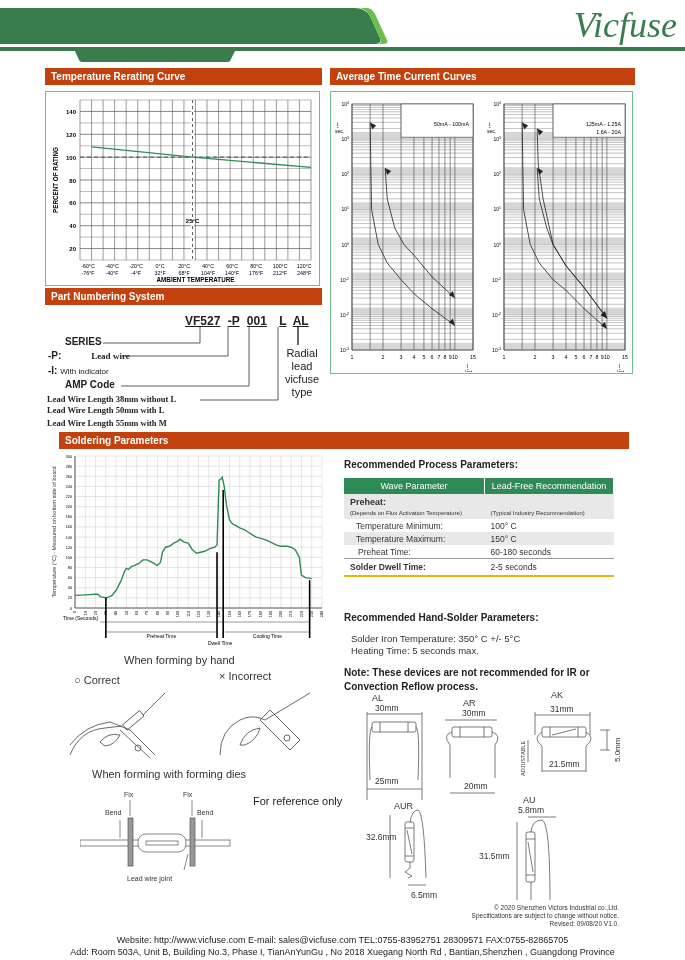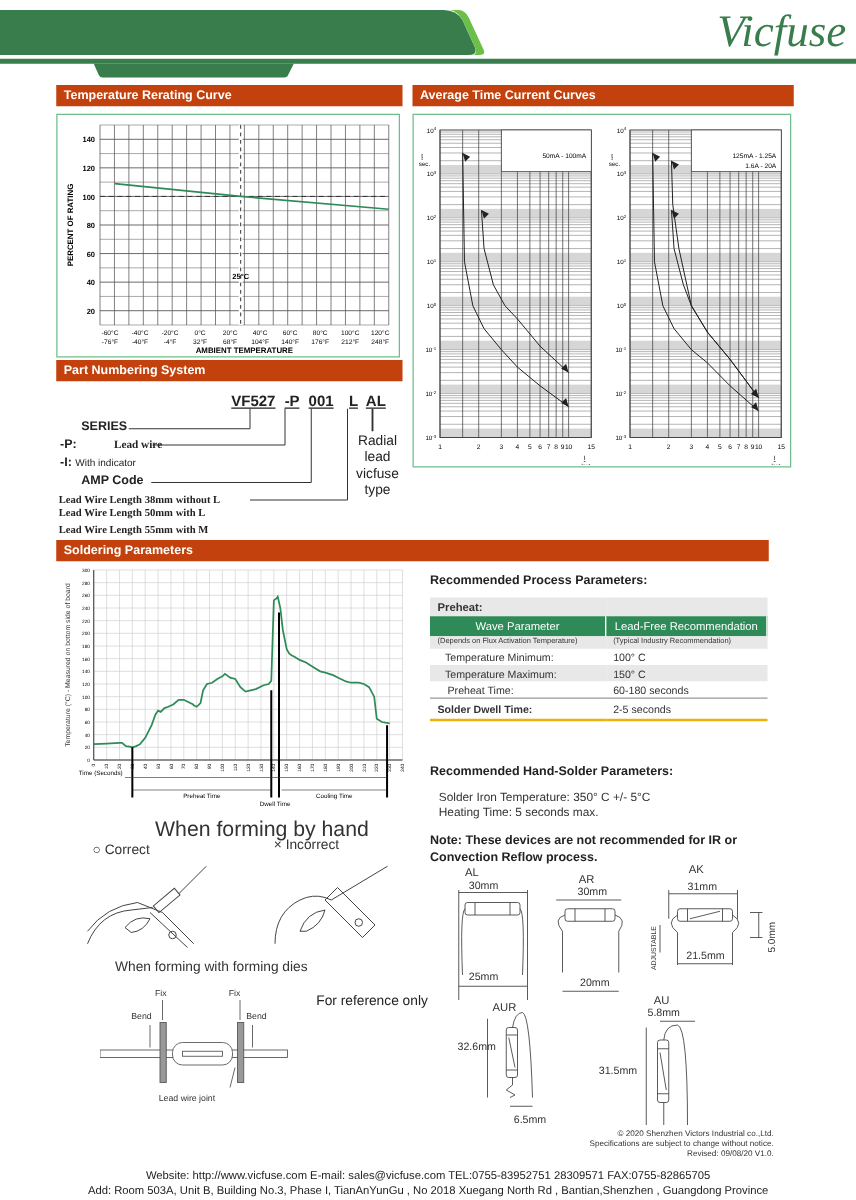--- a/index.html
+++ b/index.html
@@ -377,21 +377,21 @@
   <div class="abs serif bold" style="left:47px;top:405px;font-size:8.5px;">Lead Wire Length 50mm with L</div>
   <div class="abs serif bold" style="left:47px;top:418px;font-size:8.5px;">Lead Wire Length 55mm with M</div>
   <div class="abs" style="left:280px;top:347px;width:44px;text-align:center;font-size:11px;line-height:13px;color:#222;">
     <div>Radial</div>
     <div>lead</div>
     <div>vicfuse</div>
     <div>type</div>
   </div>
 </div>
 
-<div class="sec-title" style="left:45px;top:432px;width:570px;font-size:10px;">Soldering Parameters</div>
+<div class="sec-title" style="left:59px;top:432px;width:570px;font-size:10px;">Soldering Parameters</div>
 <svg id="solder" class="abs" style="left:45px;top:452px" width="290" height="198">
     <line x1="30" y1="4" x2="30" y2="156" stroke="#ccc" stroke-width="0.5"></line>
     <line x1="40.291666666666664" y1="4" x2="40.291666666666664" y2="156" stroke="#ccc" stroke-width="0.5"></line>
     <line x1="50.58333333333333" y1="4" x2="50.58333333333333" y2="156" stroke="#ccc" stroke-width="0.5"></line>
     <line x1="60.875" y1="4" x2="60.875" y2="156" stroke="#ccc" stroke-width="0.5"></line>
     <line x1="71.16666666666666" y1="4" x2="71.16666666666666" y2="156" stroke="#ccc" stroke-width="0.5"></line>
     <line x1="81.45833333333334" y1="4" x2="81.45833333333334" y2="156" stroke="#ccc" stroke-width="0.5"></line>
     <line x1="91.75" y1="4" x2="91.75" y2="156" stroke="#ccc" stroke-width="0.5"></line>
     <line x1="102.04166666666667" y1="4" x2="102.04166666666667" y2="156" stroke="#ccc" stroke-width="0.5"></line>
     <line x1="112.33333333333333" y1="4" x2="112.33333333333333" y2="156" stroke="#ccc" stroke-width="0.5"></line>
@@ -482,27 +482,27 @@
     <text x="116.44999999999999" y="186" font-size="5" text-anchor="middle">Preheat Time</text>
     <line x1="180.25833333333333" y1="180" x2="264.65" y2="180" stroke="#333" stroke-width="0.5"></line>
     <text x="222.45416666666665" y="186" font-size="5" text-anchor="middle">Cooling Time</text>
     <text x="175.1125" y="193" font-size="5" text-anchor="middle">Dwell Time</text>
   </svg>
 
 <div class="abs bold" style="left:344px;top:459px;font-size:10px;">Recommended Process Parameters:</div>
 <div class="abs" style="left:344px;top:478px;">
   <table class="pp">
     <tbody>
-        <tr style="background:#e8e8e8;">
+        <tr>
+      <th style="width:128px;">Wave Parameter</th>
+      <th>Lead-Free Recommendation</th>
+    </tr>
+    <tr style="background:#e8e8e8;">
       <td class="bold" style="font-size:9px;padding-top:3px;">Preheat:</td>
           <td></td>
-    </tr>
-    <tr>
-      <th style="width:128px;">Wave Parameter</th>
-      <th>Lead-Free Recommendation</th>
     </tr>
     <tr style="background:#e8e8e8;">
       <td class="small" style="font-size:6px;padding-bottom:3px;">(Depends on Flux Activation Temperature)</td>
       <td class="small" style="font-size:6px;padding-bottom:3px;">(Typical Industry Recommendation)</td>
     </tr>
     <tr>
           <td style="padding-left:12px;">Temperature Minimum:</td>
           <td>100° C</td>
         </tr>
     <tr style="background:#e8e8e8;">
@@ -520,21 +520,21 @@
   </tbody>
     </table>
 </div>
 
 <div class="abs bold" style="left:344px;top:612px;font-size:10px;">Recommended Hand-Solder Parameters:</div>
 <div class="abs" style="left:351px;top:633px;font-size:9.5px;color:#333;">Solder Iron Temperature:  350° C +/- 5°C</div>
 <div class="abs" style="left:351px;top:645px;font-size:9.5px;color:#333;">Heating Time:  5 seconds max.</div>
 <div class="abs bold" style="left:344px;top:667px;font-size:10px;">Note:  These devices are not recommended for IR or</div>
 <div class="abs bold" style="left:344px;top:681px;font-size:10px;">Convection Reflow process.</div>
 
-<div class="abs" style="left:124px;top:654px;font-size:17px;color:#333;">When forming by hand</div>
+<div class="abs" style="left:124px;top:654px;font-size:11px;color:#333;">When forming by hand</div>
 <div class="abs" style="left:74px;top:674px;font-size:11px;color:#333;">
   <span>○</span>
   <span>Correct</span>
 </div>
 <div class="abs" style="left:219px;top:670px;font-size:11px;color:#333;">
   <span>×</span>
   <span>Incorrect</span>
 </div>
 <svg class="abs" style="left:60px;top:690px" width="120" height="70">
   <g stroke="#444" stroke-width="0.8" fill="none">

